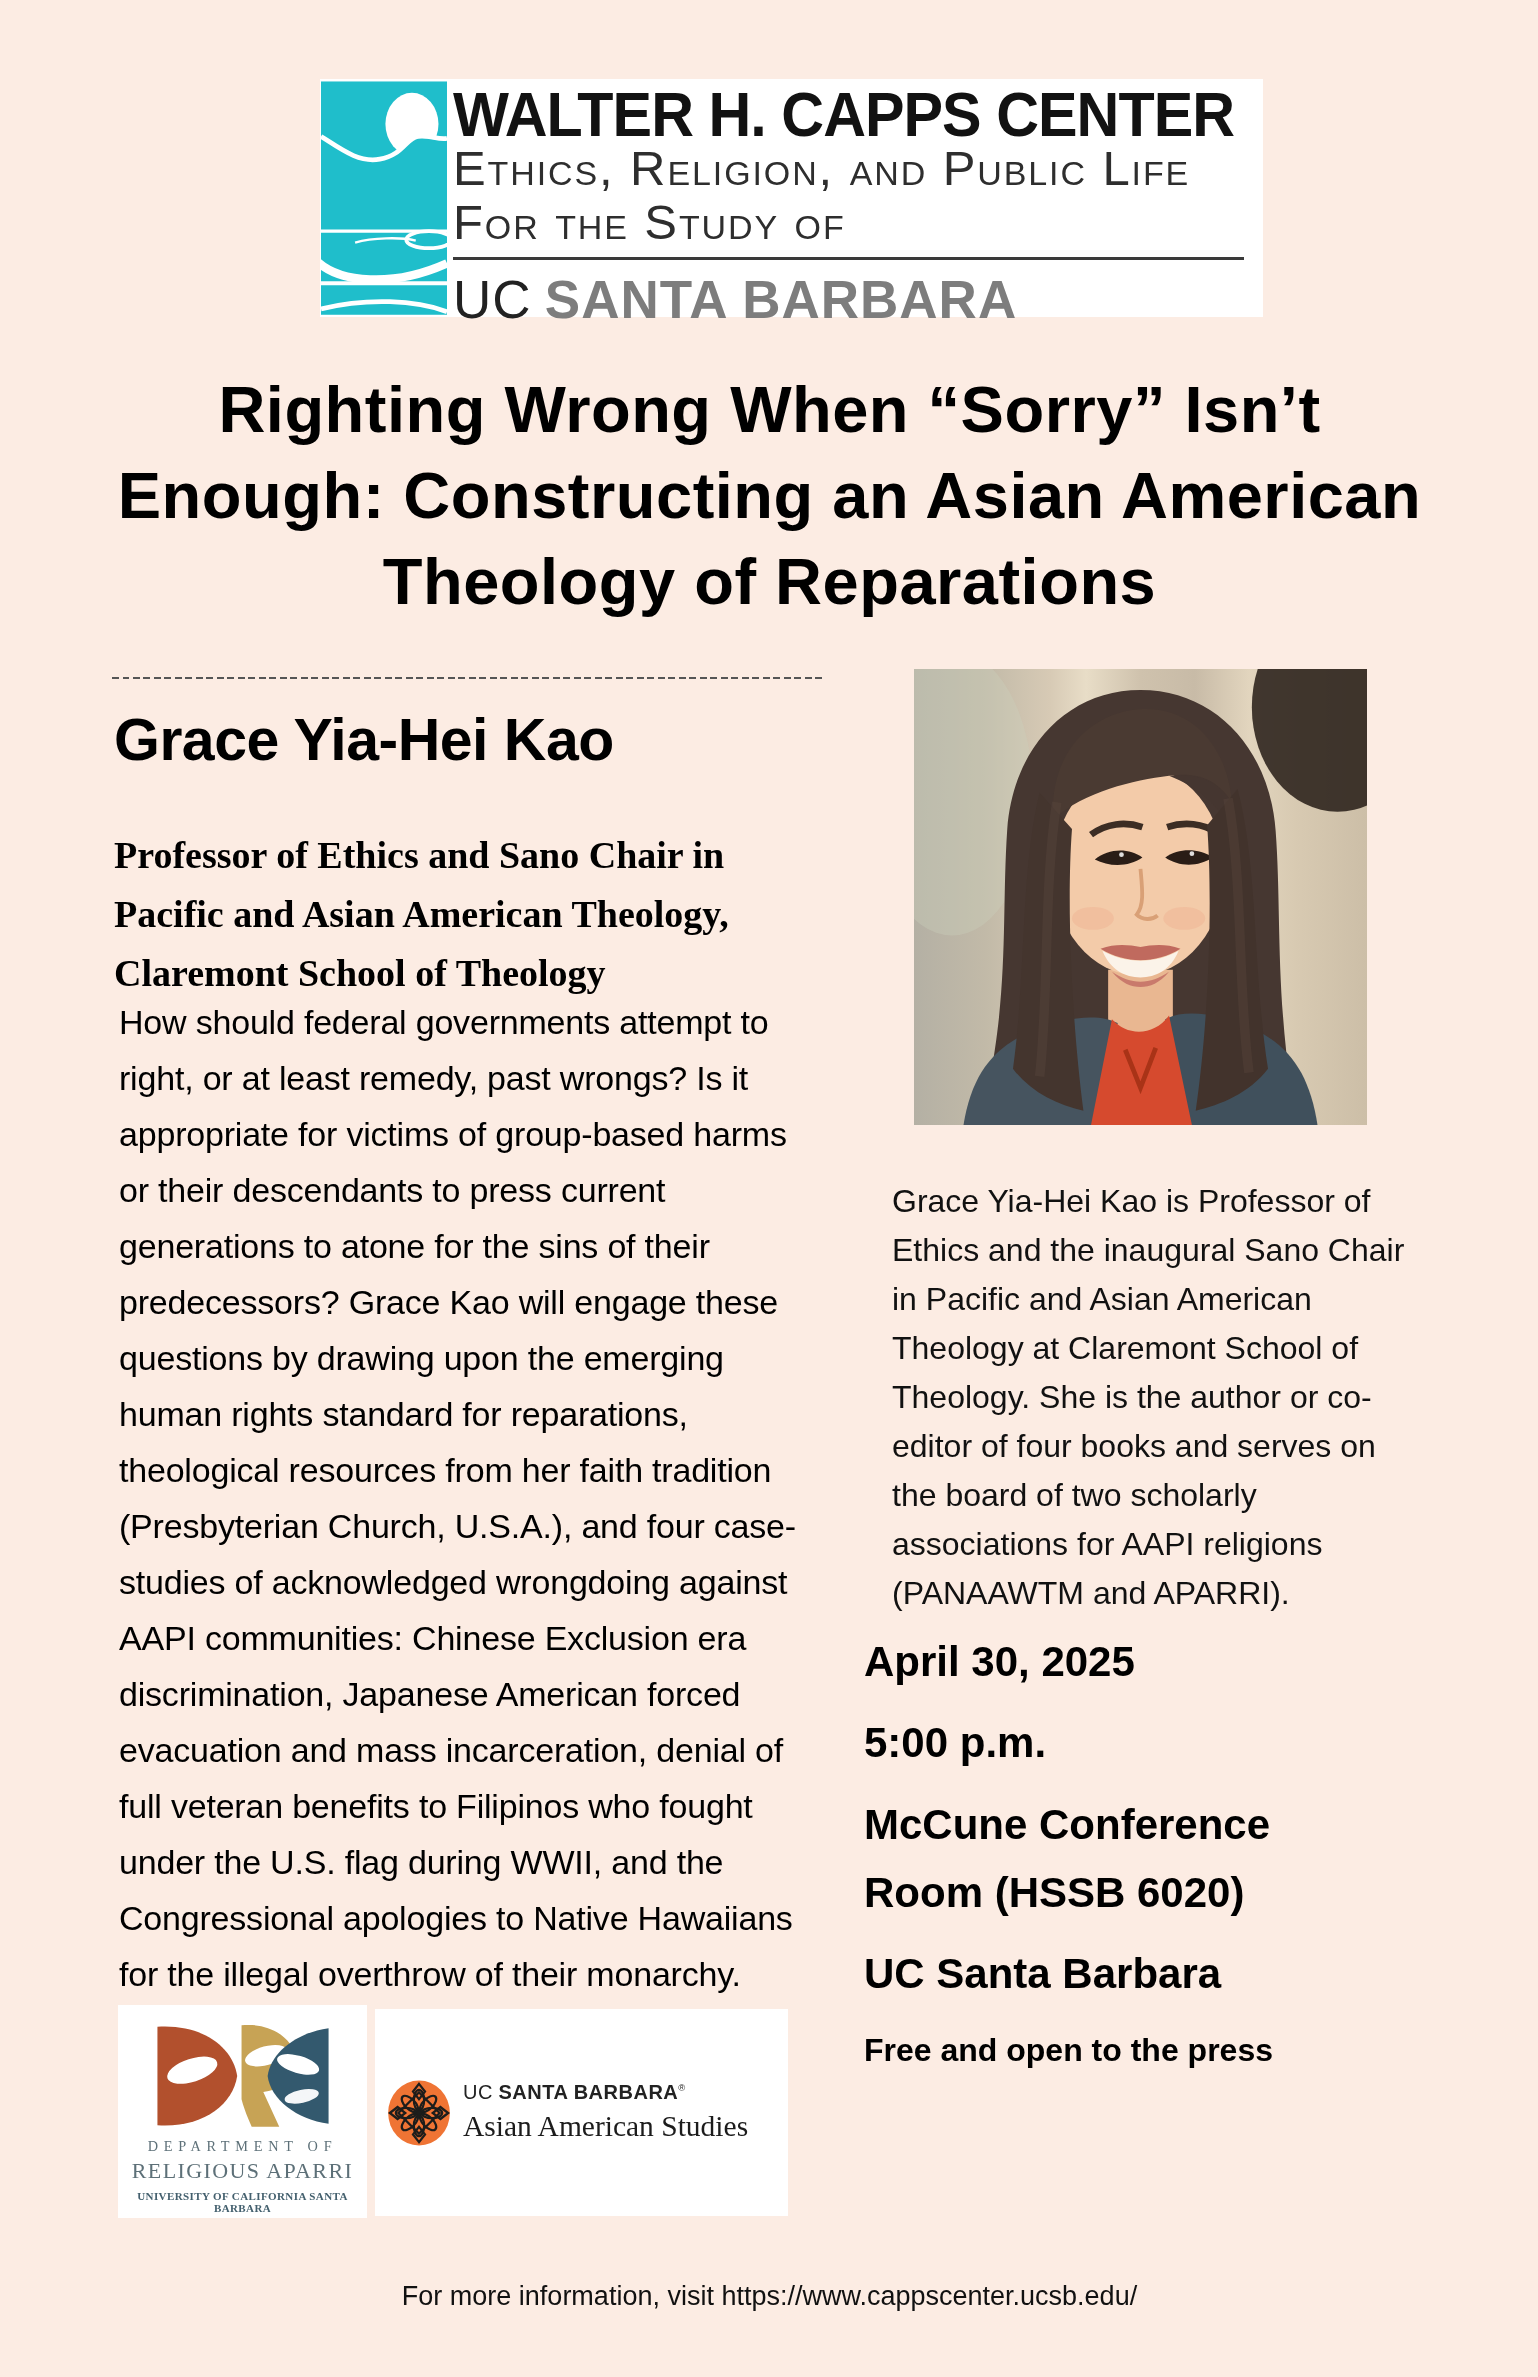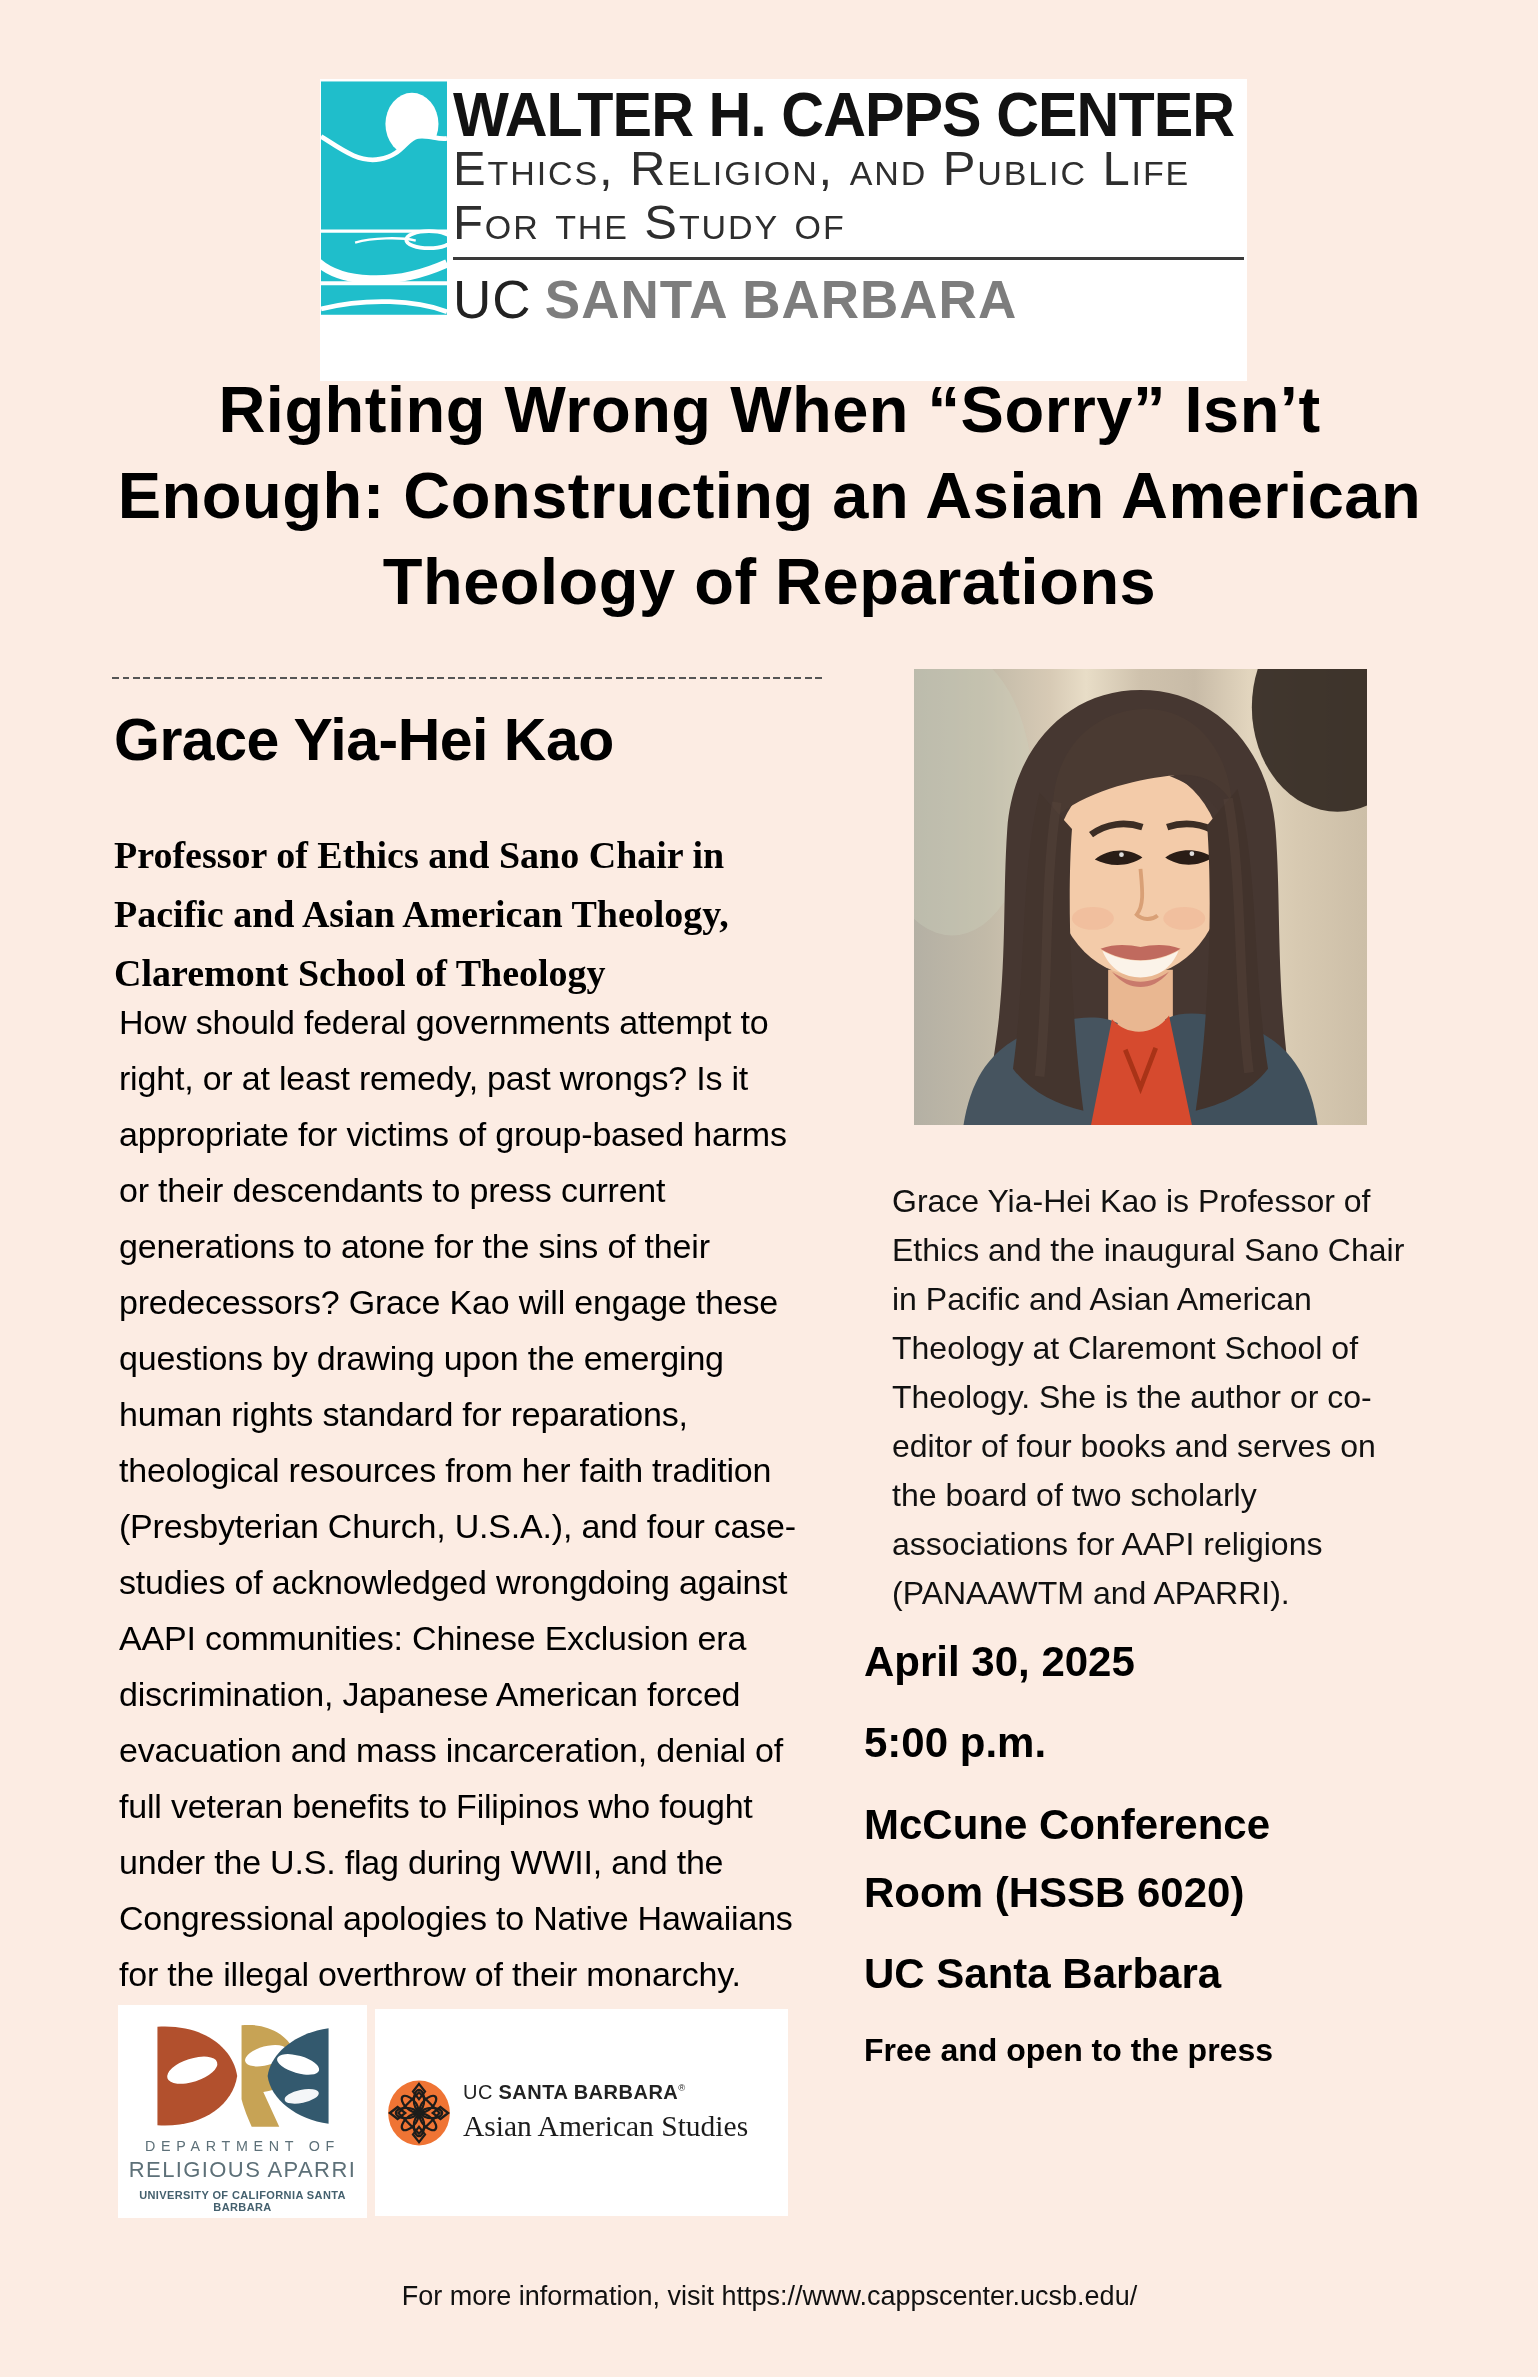--- a/index.html
+++ b/index.html
@@ -2,21 +2,21 @@
 <html style="font-size:15px"><head>
 <meta charset="utf-8">
 <style>
   html,body{margin:0;padding:0;background:#e9e2dc;}
   .poster{
     position:relative;width:1539px;height:2378px;background:#fcece3;
     font-family:"Liberation Sans",sans-serif;color:#000;overflow:hidden;
   }
   .pre{white-space:pre-line;}
   
-  .logo-card{position:absolute;left:320px;top:79px;width:927px;height:302px;background:#fff;}
+  .logo-card{position:absolute;left:320px;top:79px;width:927px;height:238px;background:#fff;padding-left:16px;}
   .wave-mark{position:absolute;left:1px;top:1.9px;width:126px;height:234px;display:block;}
   .logo-text{position:absolute;left:133px;top:3.8px;width:789px;}
   .lc-title{font-size:63px;font-weight:800;letter-spacing:-1px;line-height:63px;color:#121212;
             transform:scaleX(.94);transform-origin:left center;white-space:nowrap;}
   .lc-sub{font-variant:small-caps;font-weight:400;font-size:49px;line-height:45px;color:#2e2e2e;
           letter-spacing:1.9px;white-space:nowrap;}
   .lc-sub.first{margin-top:9.5px;}
   .lc-rule{width:791px;height:2.9px;background:#3a3a3a;margin-top:11.4px;}
   .lc-campus{margin-top:9.5px;font-size:53px;white-space:nowrap;}
   .lc-campus .uc{color:#222;font-weight:400;letter-spacing:1px;}
@@ -36,21 +36,21 @@
   .photo{position:absolute;left:914px;top:669px;width:453px;height:456px;margin:0;
          background:linear-gradient(90deg,#b4b0a4 0%,#c2baa8 16%,#d7cab5 30%,#e8ddc7 38%,
                     #cfc2ad 50%,#c8bba7 62%,#e2d5be 74%,#d8cab2 84%,#ccbea7 100%);}
   .photo svg{display:block;width:100%;height:100%;}
   .bio{position:absolute;left:892px;top:1177px;width:571px;font-size:32px;line-height:49px;margin:0;color:#111;}
   .event{position:absolute;left:864px;top:1628px;width:571px;}
   .event-line{font-size:42px;font-weight:700;line-height:68px;margin-bottom:13.3px;}
   .admission{position:absolute;left:864px;top:2032px;font-size:32px;font-weight:600;}
   
   .drs-card{position:absolute;left:118px;top:2005px;width:249px;height:213px;background:#fff;
-            text-align:center;}
+            text-align:center;font-family:Liberation Serif, serif;}
   .drs-mark{display:block;margin:13.3px auto 3.8px auto;width:202px;height:116px;}
   .drs-line1{font-size:14.3px;letter-spacing:5.7px;color:#5d7078;}
   .drs-line2{font-size:22px;letter-spacing:1.4px;color:#5d7078;margin-top:2.9px;}
   .drs-line3{font-size:11px;font-weight:700;letter-spacing:0.4px;color:#44606e;margin-top:5.7px;}
   .aas-card{position:absolute;left:375px;top:2009px;width:413px;height:207px;background:#fff;}
   .aas-emblem{position:absolute;left:7.6px;top:67px;width:72px;height:74px;}
   .aas-text{position:absolute;left:88px;top:72px;}
   .aas-uc-line{font-size:20px;white-space:nowrap;color:#222;}
   .aas-uc-line .uc{font-weight:400;letter-spacing:0.5px;}
   .aas-uc-line .sb{font-weight:800;letter-spacing:0.5px;}

